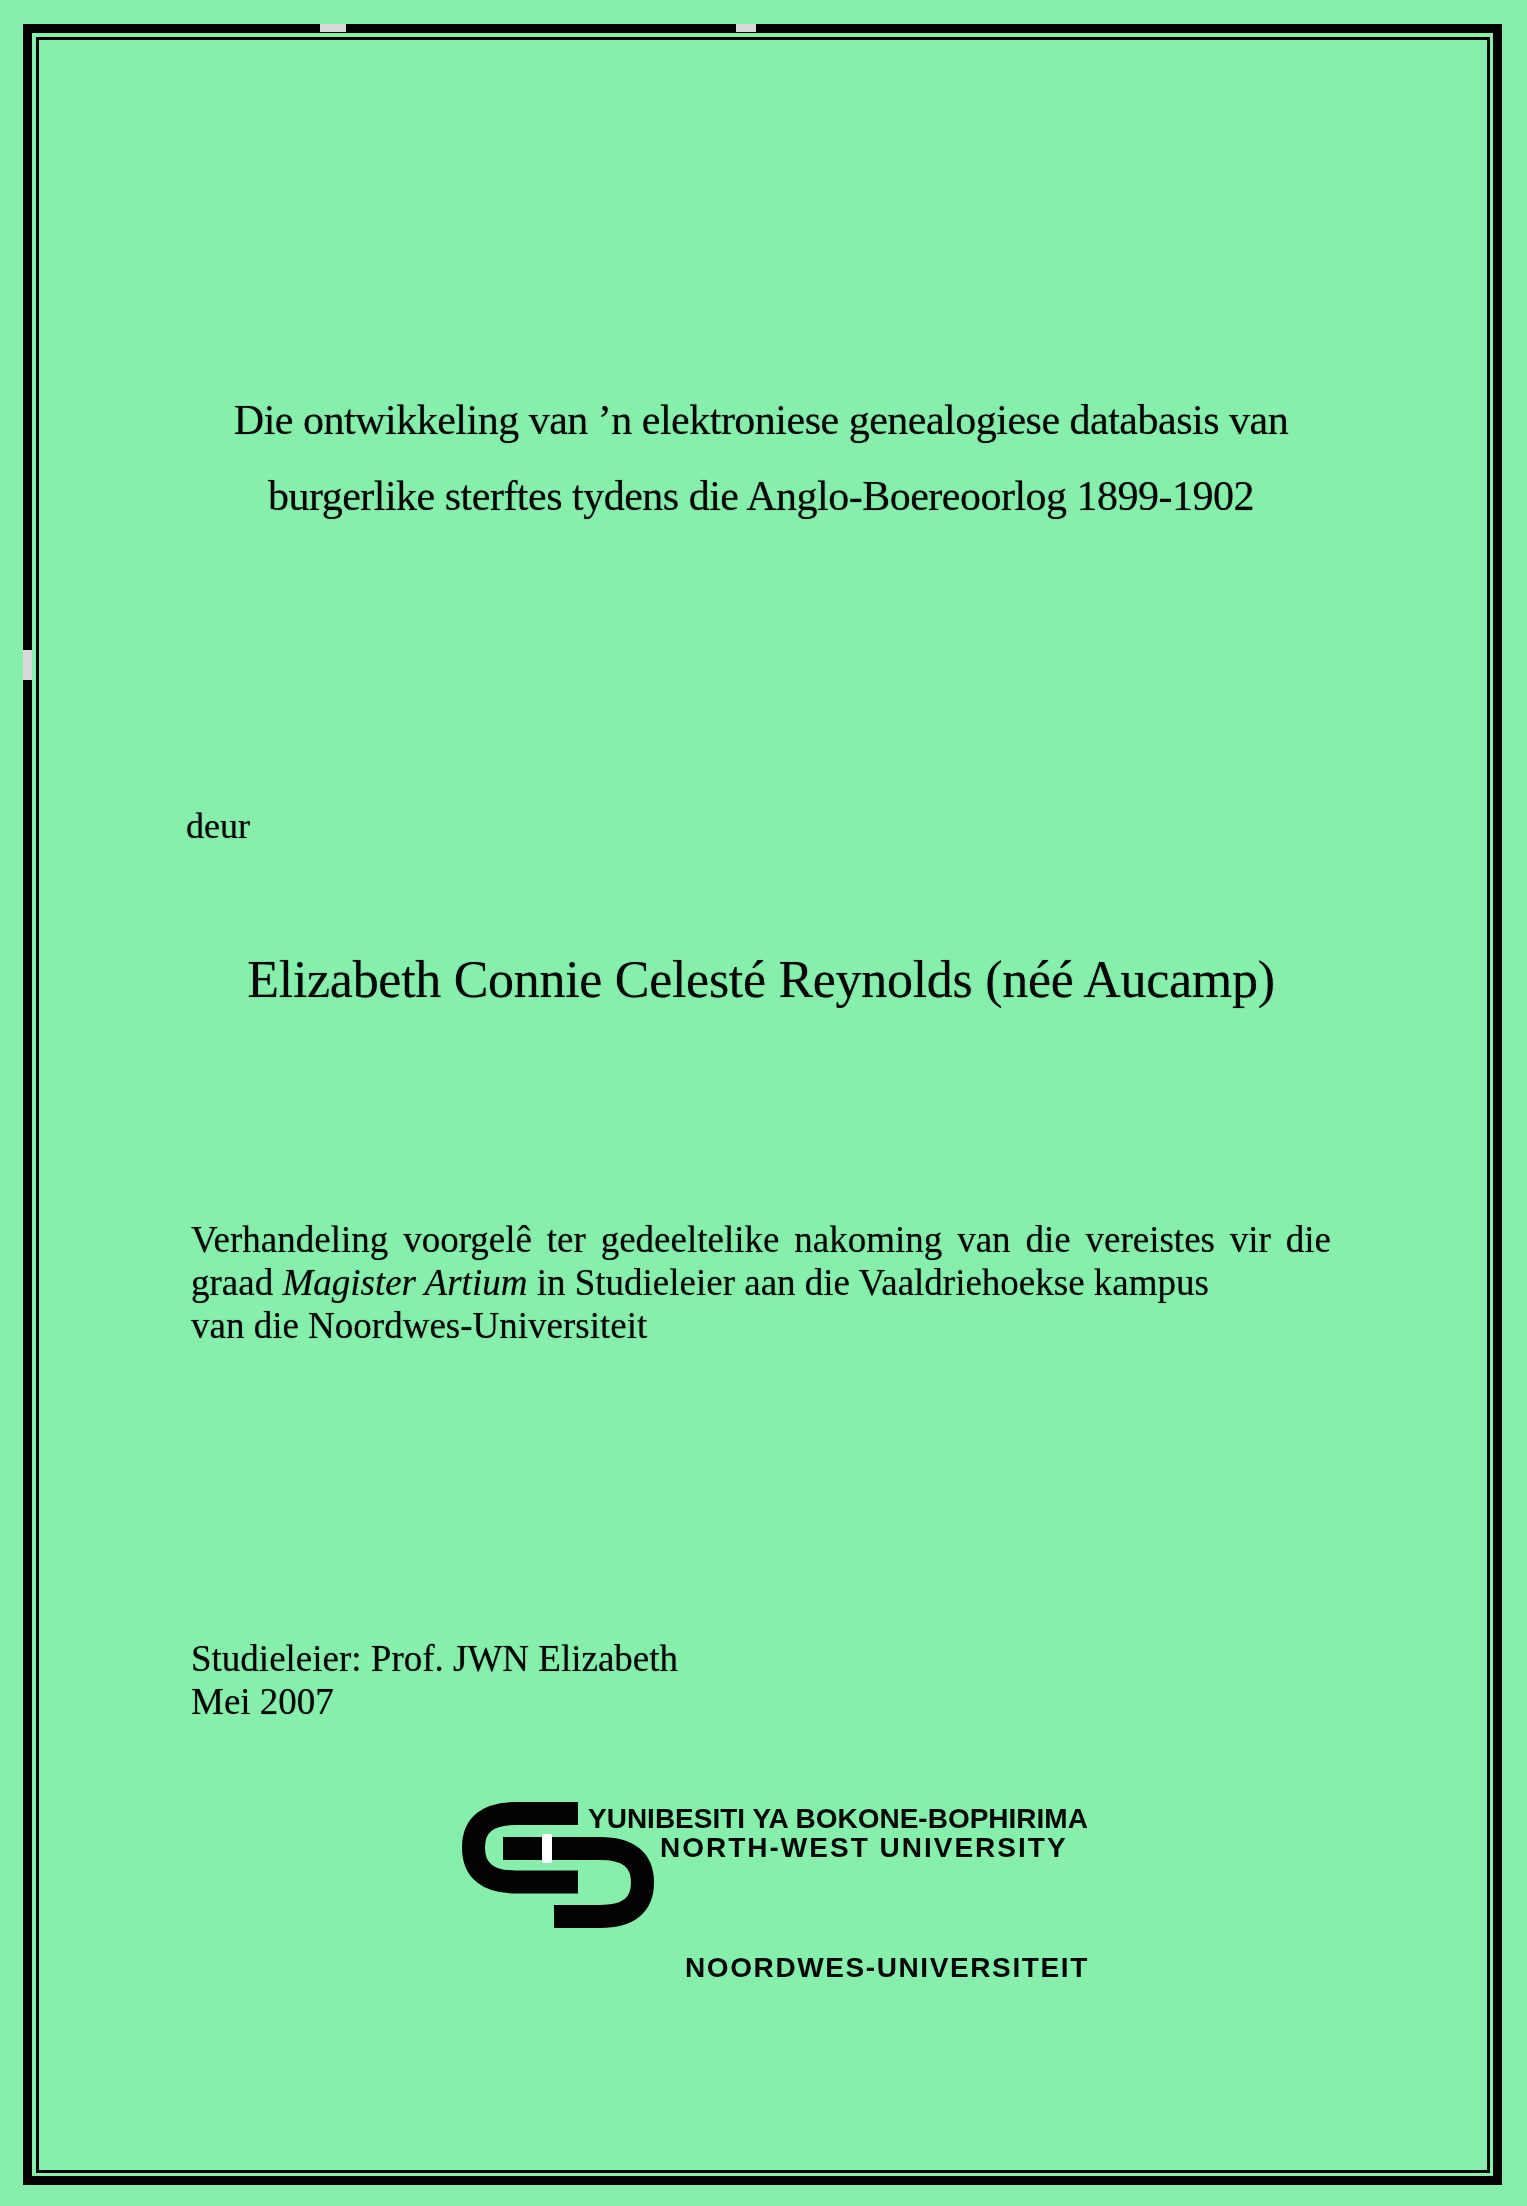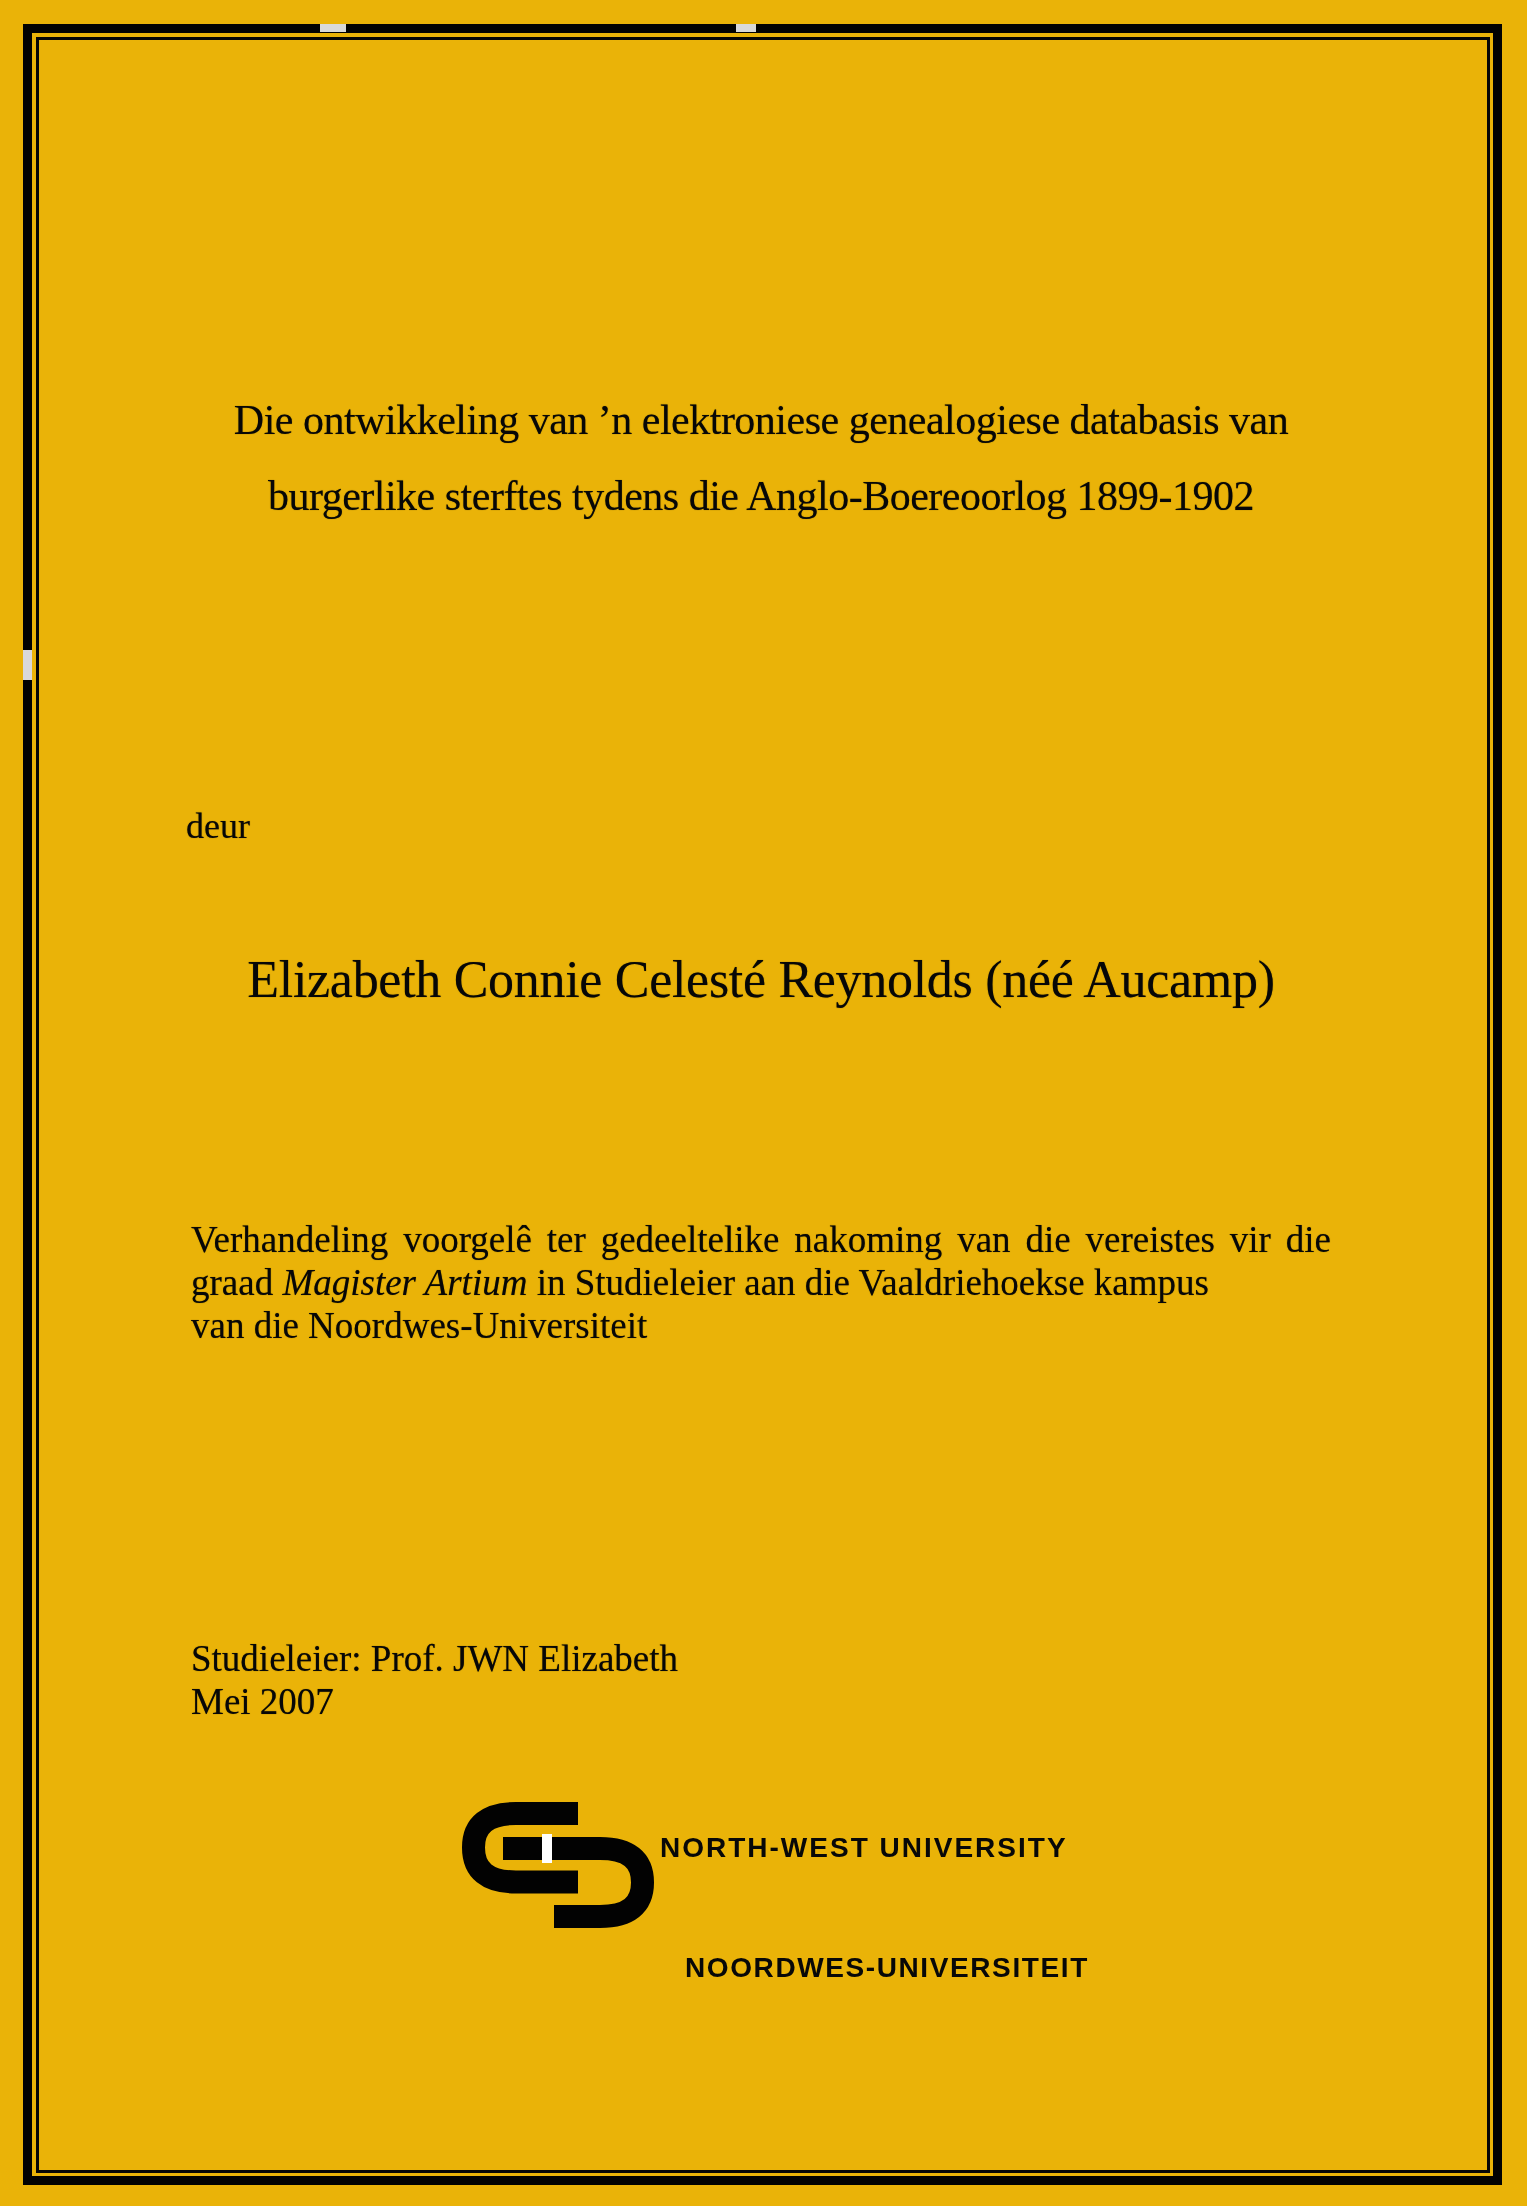--- a/index.html
+++ b/index.html
@@ -1,20 +1,20 @@
 <!DOCTYPE html>
 <html><head>
 <meta charset="utf-8">
 <style>
   html, body { margin: 0; padding: 0; background: #e8e8e8; }
   .page {
     position: relative;
     width: 1527px;
     height: 2206px;
-    background: #eab308;
+    background: #86efac;
     overflow: hidden;
     font-family: "Liberation Serif", "DejaVu Serif", serif;
     color: #070707;
   }
   
   .border-outer {
     position: absolute;
     left: 23px; top: 24px; right: 25px; bottom: 21px;
     border: 9px solid #020202;
   }
@@ -110,16 +110,17 @@
     <svg width="192" height="126" viewBox="0 0 192 126" xmlns="http://www.w3.org/2000/svg">
 
       <path d="M116,11.5 H54 Q11.5,11.5 11.5,45.5 Q11.5,80 54,80 H116" fill="none" stroke="#020202" stroke-width="23"></path>
 
       <path d="M41,46.5 H138 Q180.5,46.5 180.5,80.5 Q180.5,114.5 138,114.5 H92" fill="none" stroke="#020202" stroke-width="23"></path>
 
       <rect x="80" y="32" width="10" height="29" fill="#ffffff"></rect>
     </svg>
   </div>
 
+  <div class="logo-line logo-line-1">YUNIBESITI YA BOKONE-BOPHIRIMA</div>
   <div class="logo-line logo-line-2">NORTH-WEST UNIVERSITY</div>
   <div class="logo-line logo-line-3">NOORDWES-UNIVERSITEIT</div>
 
 </div>
 
 </body></html>

